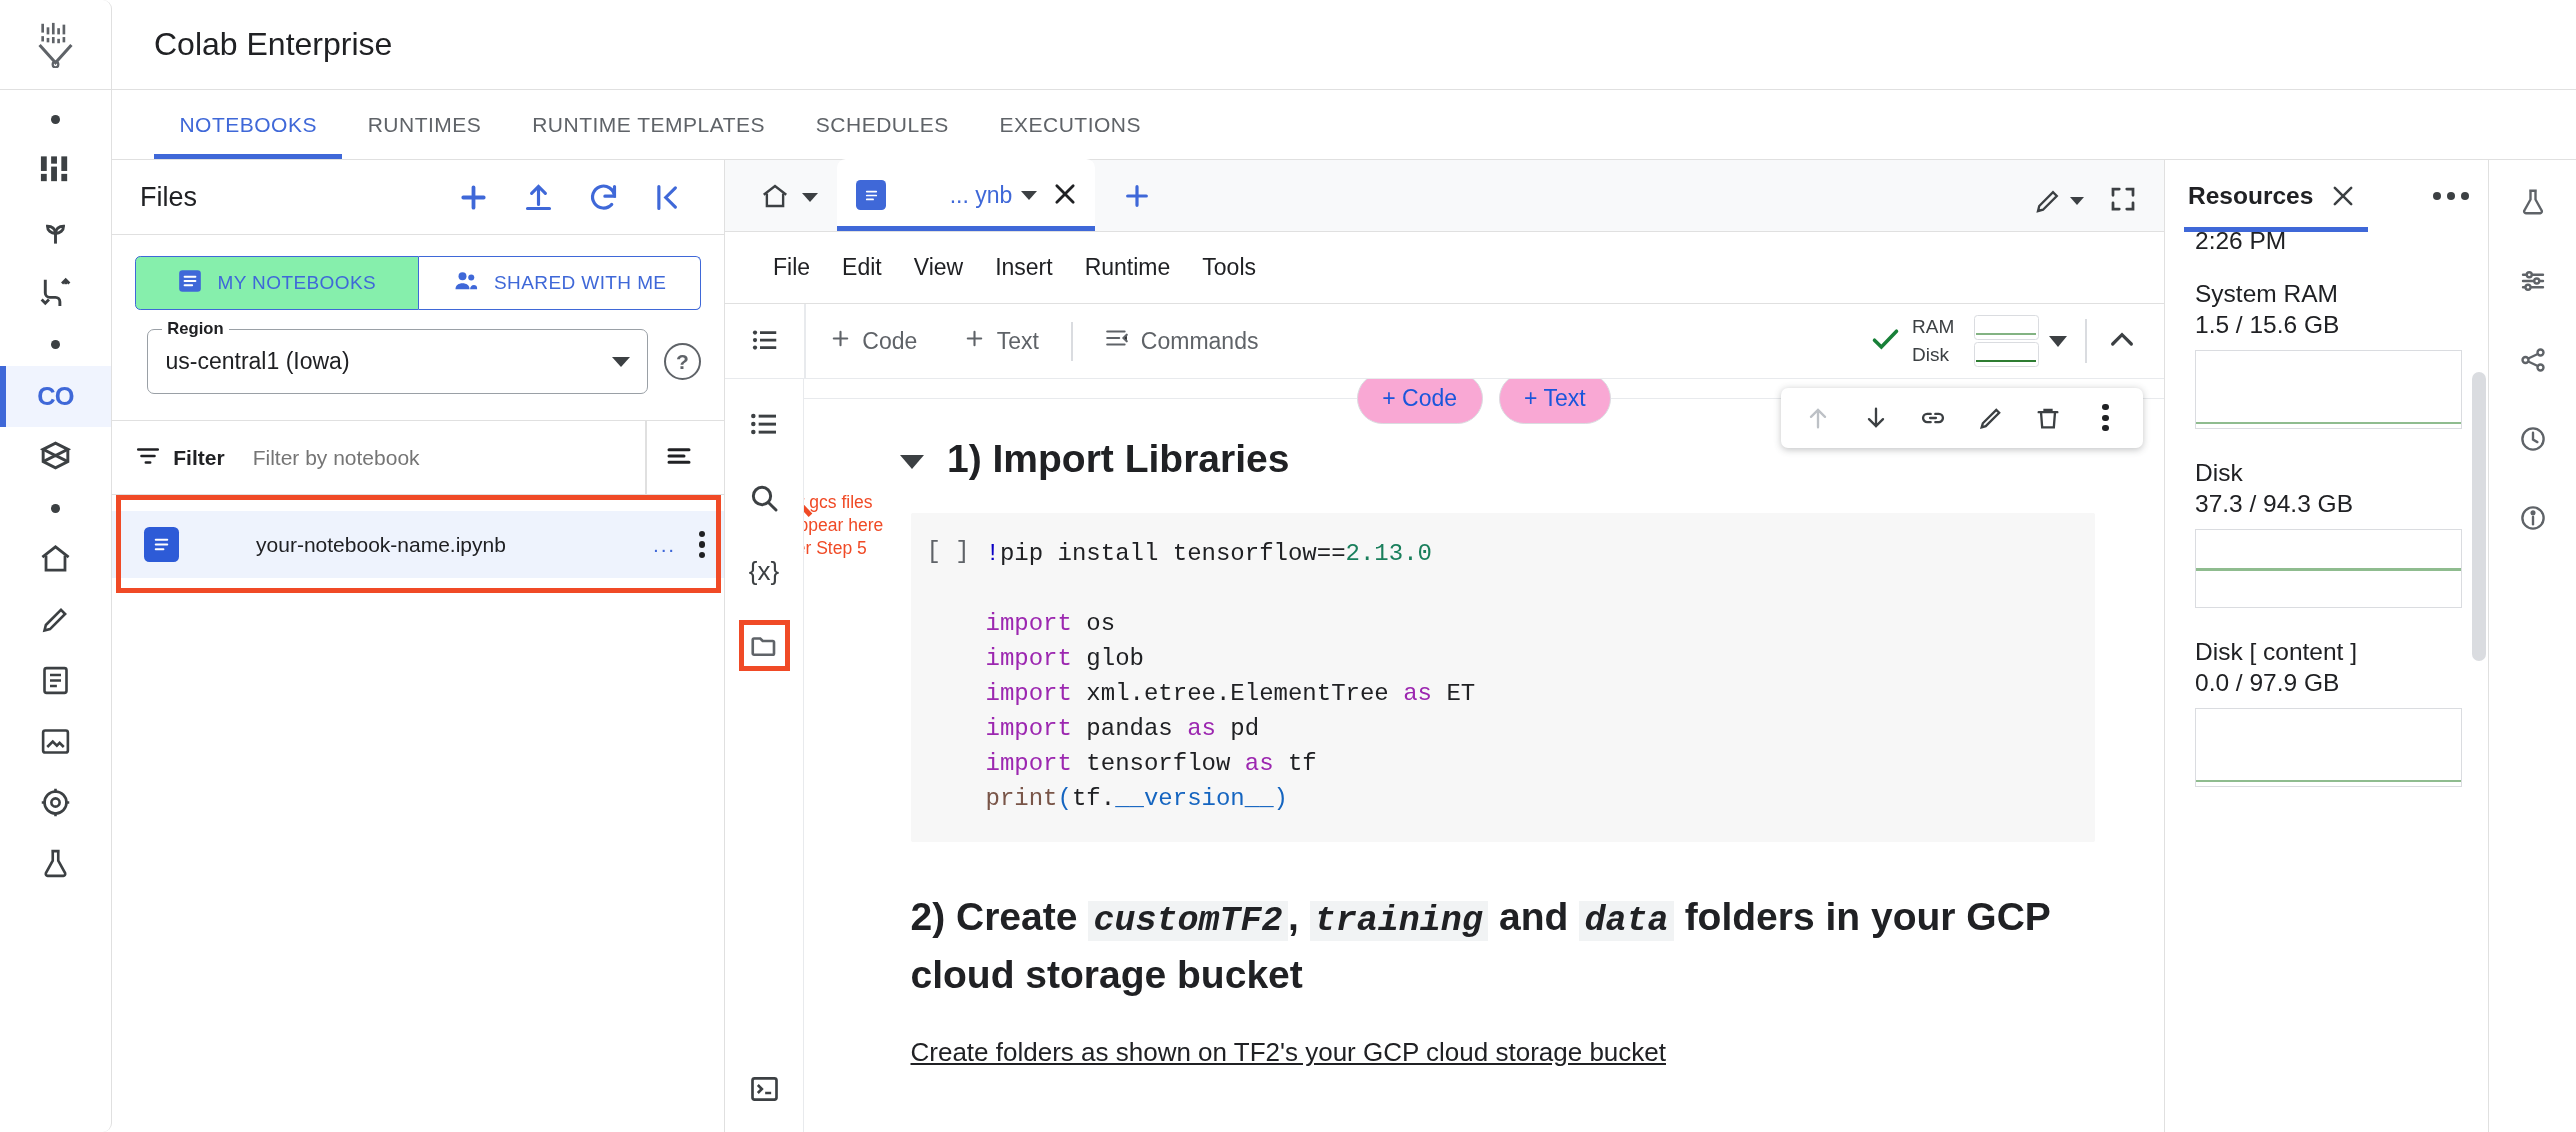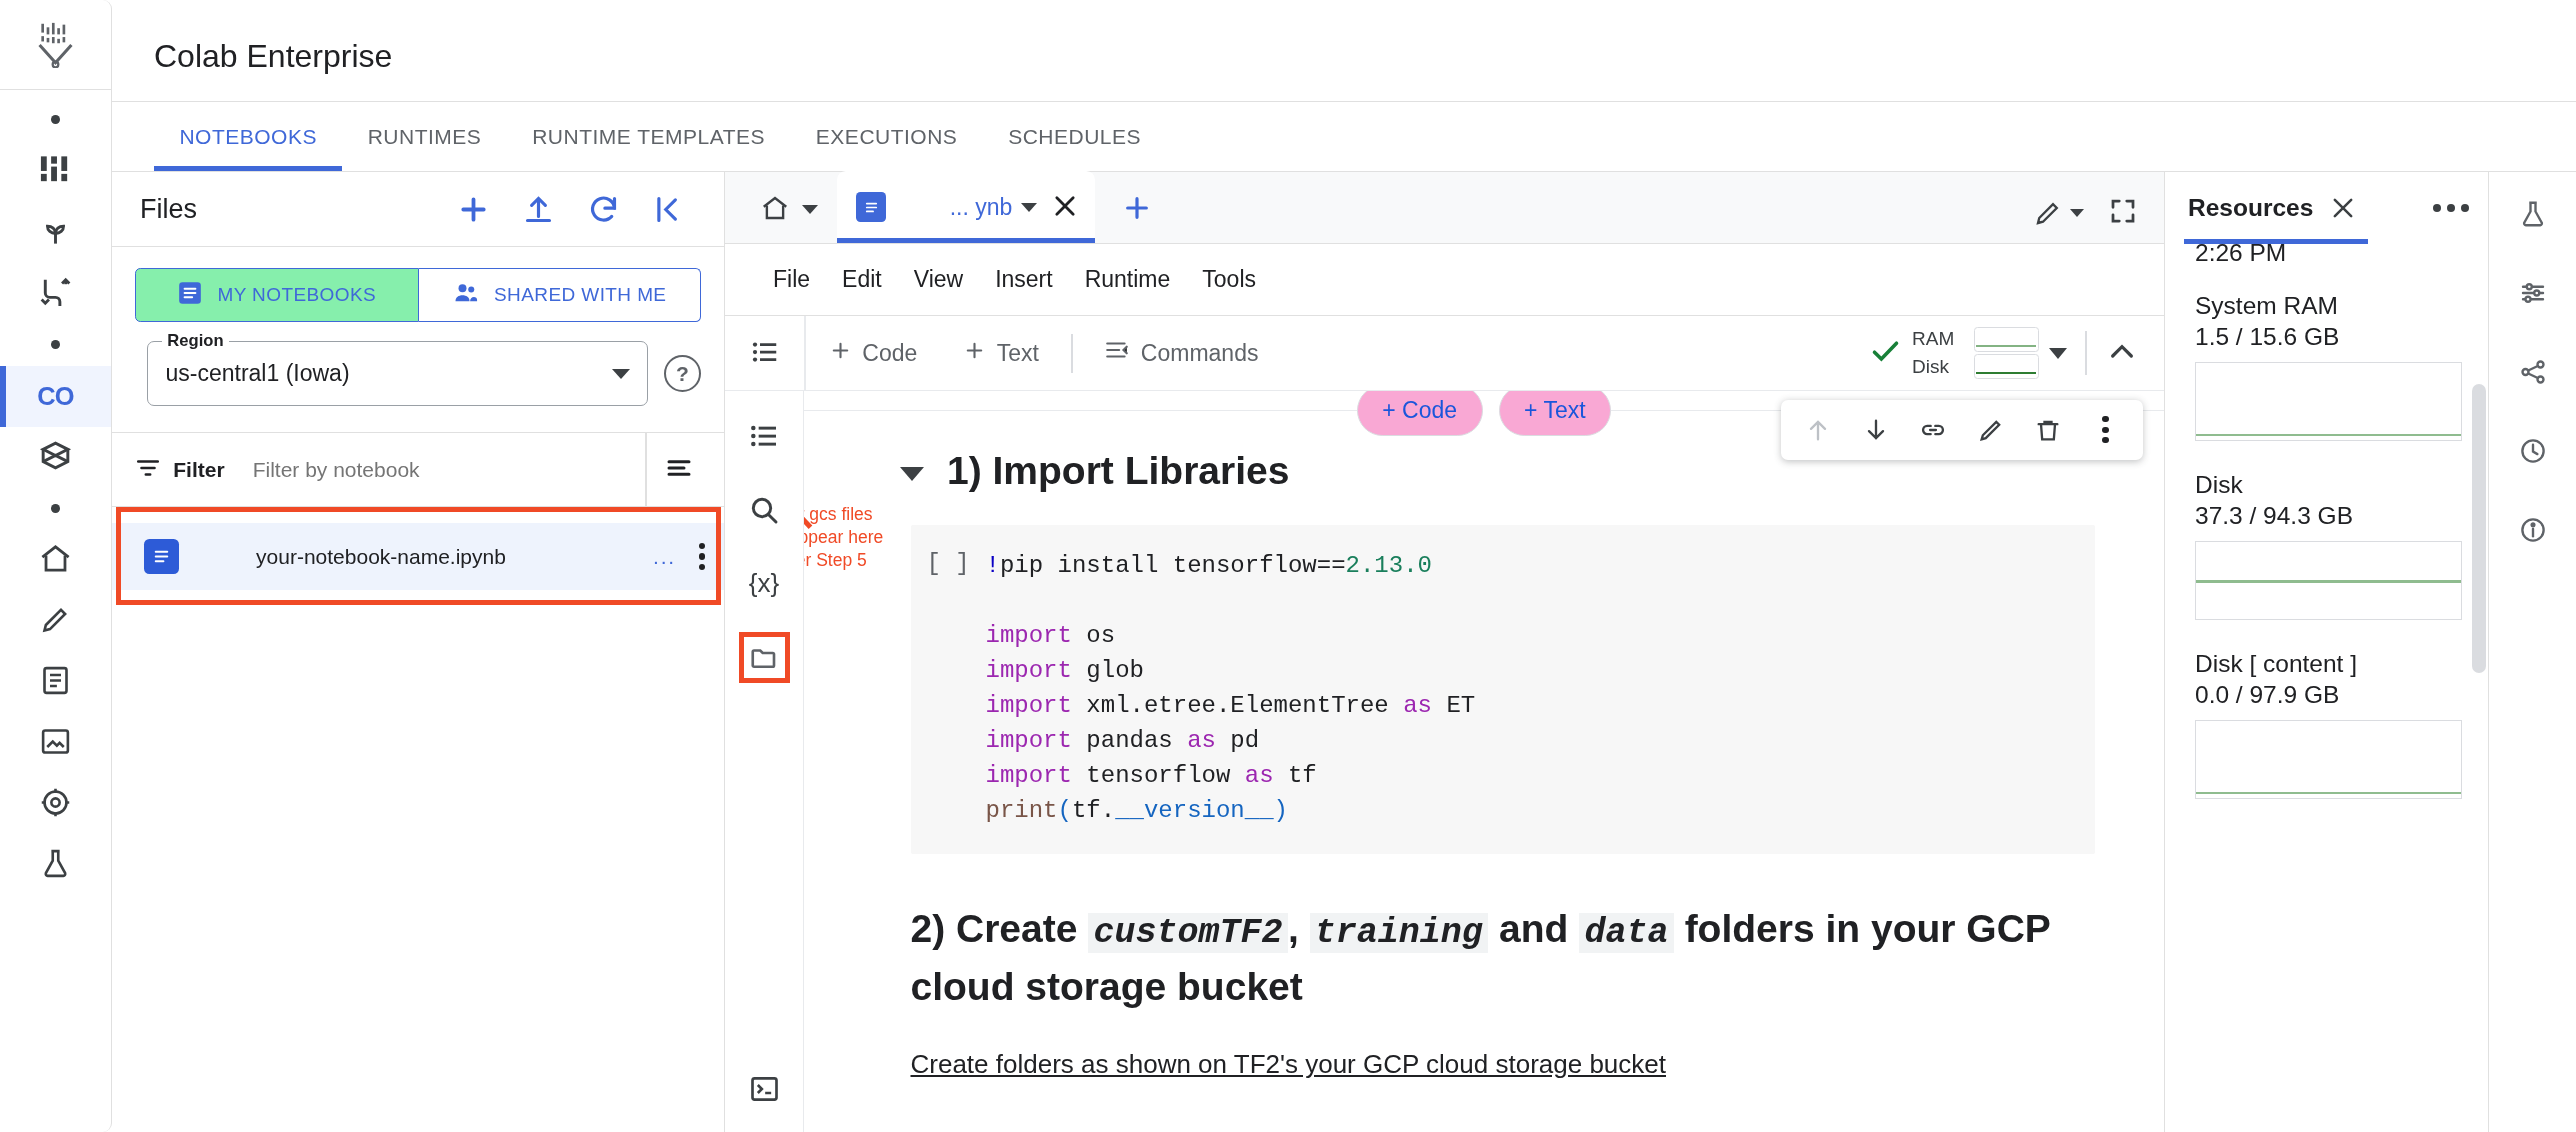--- a/index.html
+++ b/index.html
@@ -46,21 +46,20 @@
 
   
   .main { flex: 1; display: flex; flex-direction: column; height: 1132px; min-width: 0; }
 
   .topbar {
     height: 90px; min-height: 90px;
     display: flex; align-items: center;
     padding-left: 42px;
     border-bottom: 1.8px solid #e0e0e0;
     background: #fff;
-    margin-top: 12px;
   }
   .topbar h1 { margin: 0; font-size: 32px; font-weight: 400; color: #202124; }
 
   .tabbar {
     height: 70px; min-height: 70px;
     display: flex; align-items: stretch;
     padding-left: 42px;
     border-bottom: 1.8px solid #e0e0e0;
     background: #fff;
   }
@@ -538,22 +537,22 @@
   <div class="main">
 
     <div class="topbar">
       <h1>Colab Enterprise</h1>
     </div>
 
     <div class="tabbar">
       <div class="tab active">NOTEBOOKS</div>
       <div class="tab">RUNTIMES</div>
       <div class="tab">RUNTIME TEMPLATES</div>
+      <div class="tab">SCHEDULES</div>
       <div class="tab">EXECUTIONS</div>
-      <div class="tab">SCHEDULES</div>
     </div>
 
     <div class="workspace">
 
       <div class="filespanel">
         <div class="files-header">
           <div class="files-title">Files</div>
 
           <div class="files-act">
             <span>

